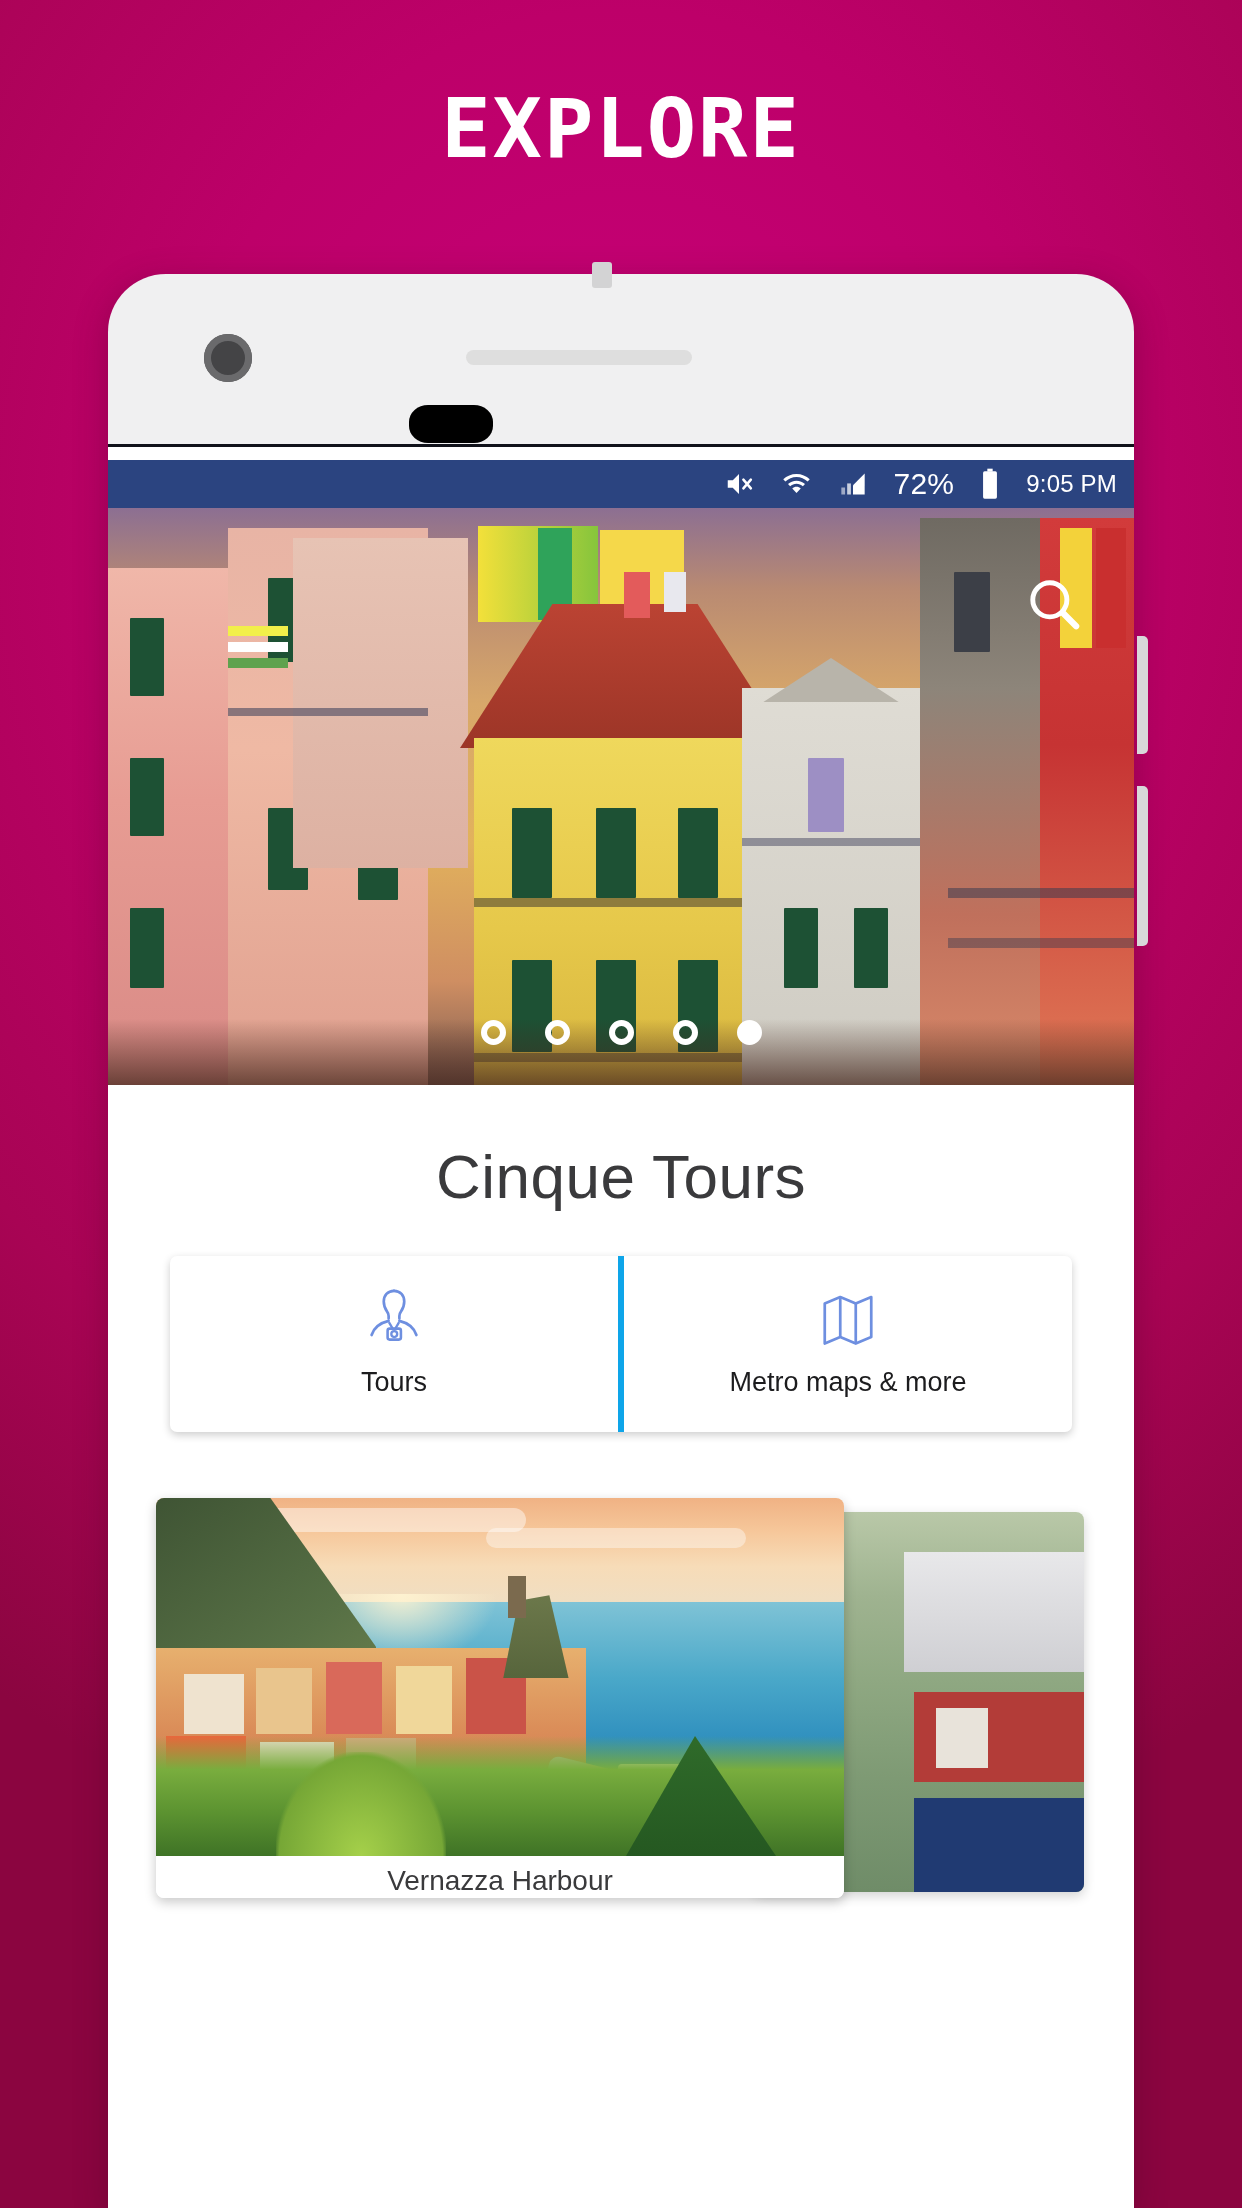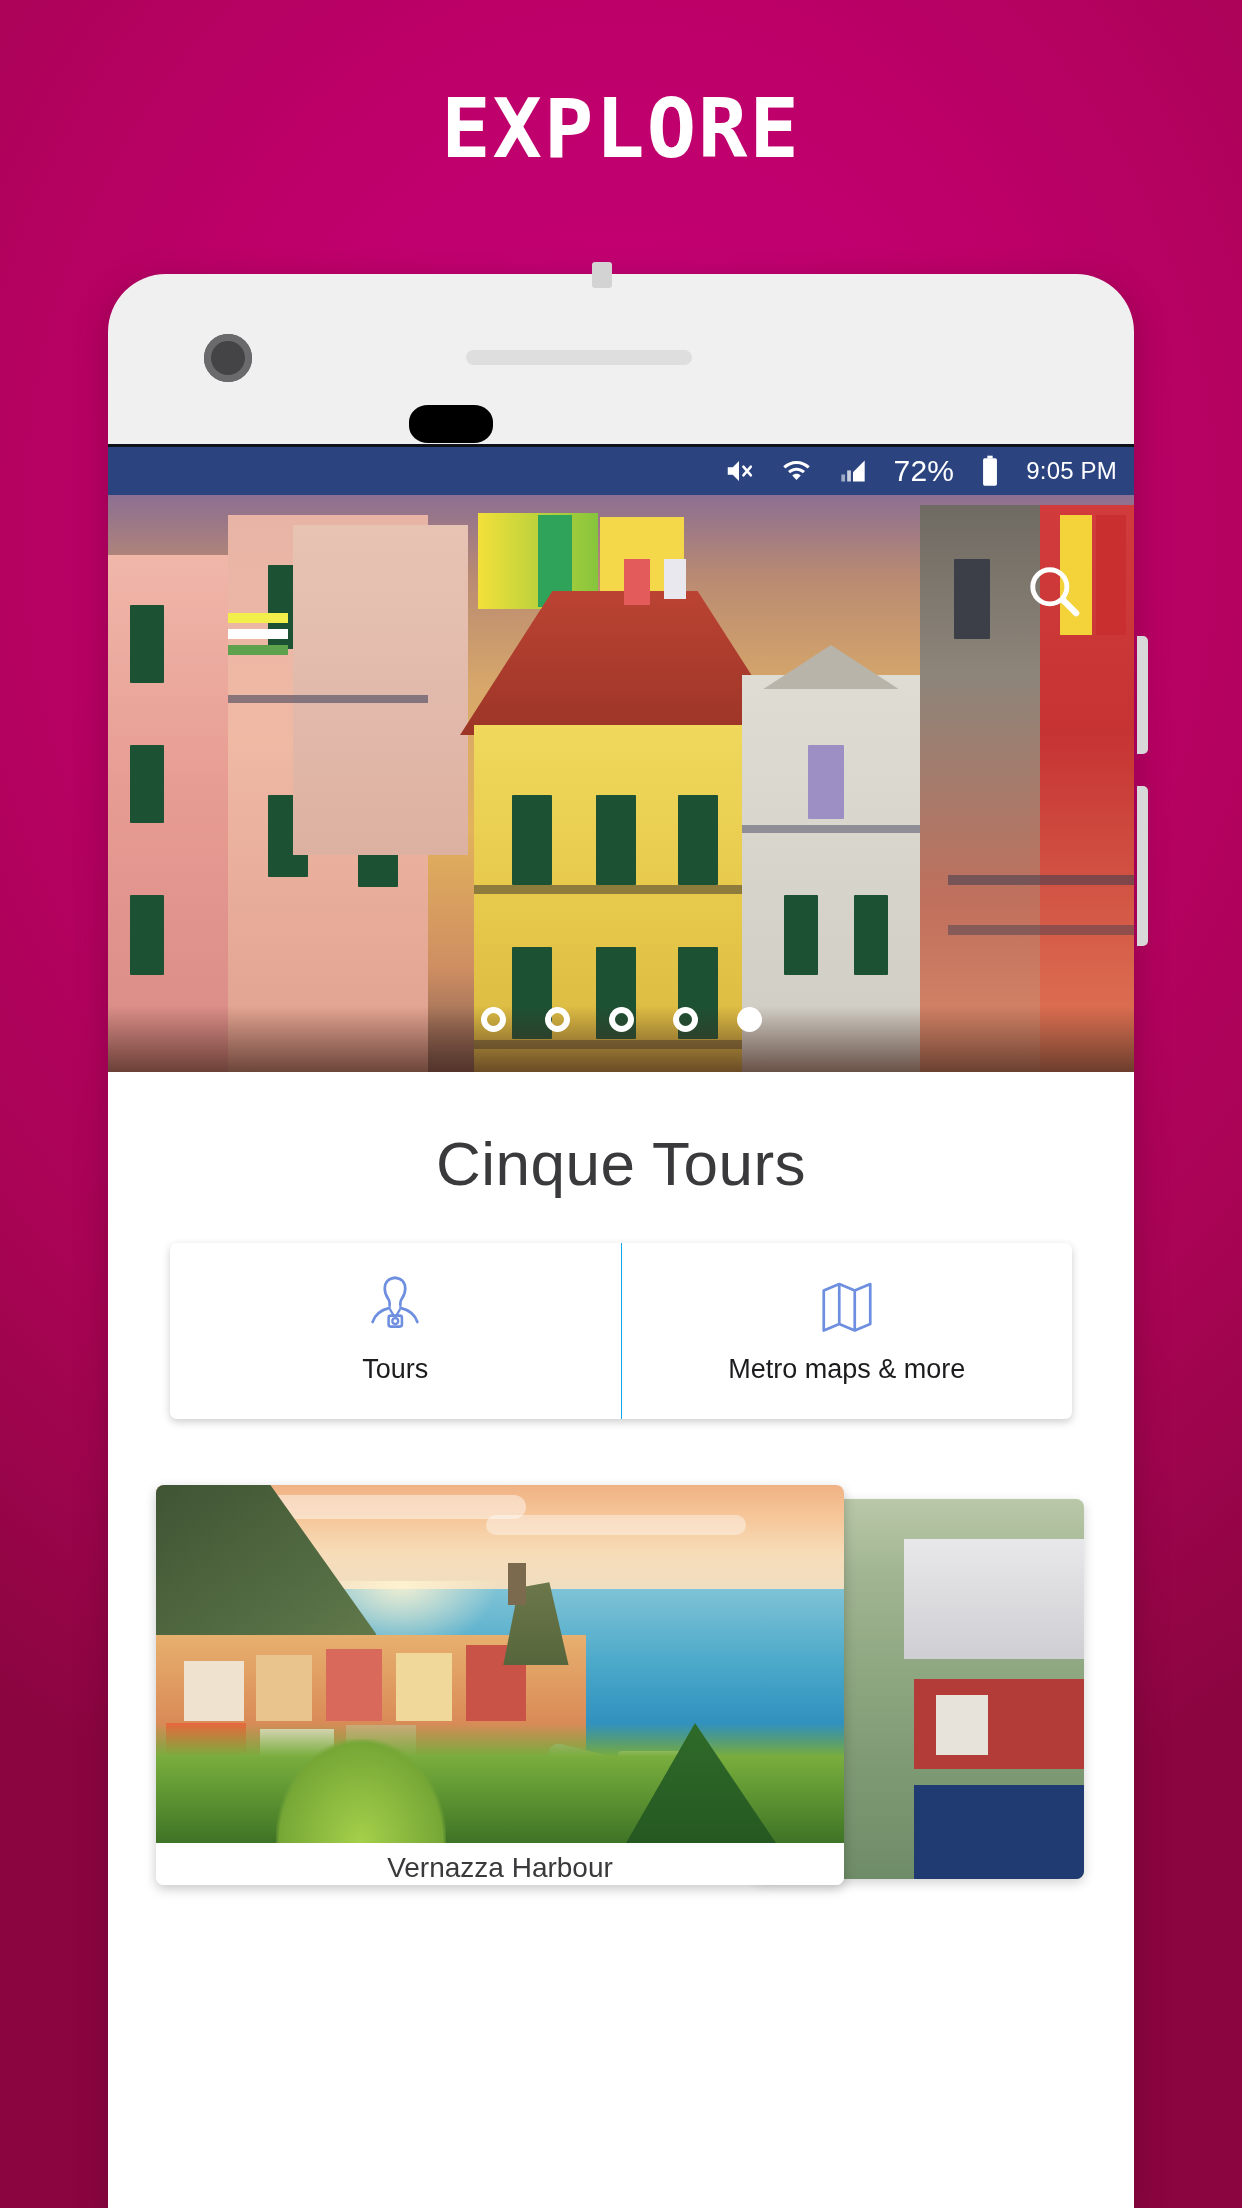--- a/index.html
+++ b/index.html
@@ -86,21 +86,21 @@
     overflow:hidden;
     border-top:3px solid #10121a;
   }
 
   
   #statusbar{
     position:relative;
     height:48px; background:#2b4480;
     display:flex; align-items:center; justify-content:flex-end;
     gap:26px; padding:0 17px;
-    color:#ffffff; font-size:30px; letter-spacing:.2px;
+    color:#ffffff; font-size:30px; letter-spacing:.2px;margin-top:13px;
   }
   #statusbar .si{ display:flex; align-items:center; }
   .clock{ font-size:24px; }
   .pct{ font-size:30px; }
 
   
   #hero{
     position:relative;
     height:577px;
     overflow:hidden;
@@ -143,21 +143,21 @@
     border-radius:7px;
     box-shadow:0 3px 9px rgba(0,0,0,.20);
     display:flex;
     overflow:hidden;
   }
   .action{
     flex:1 1 0;
     padding:30px 8px 24px;
     display:flex; flex-direction:column; align-items:center; justify-content:flex-start;
     gap:14px;
-    border-right:1px solid #0ea5e9;
+    border-right:6px solid #0ea5e9;
     min-height:176px;
   }
   .action:last-child{ border-right:none; }
   .action .glyph{ height:66px; display:flex; align-items:center; }
   .action .lbl{
     font-size:27px; color:#1c1c1e; text-align:center; line-height:1.22;
     font-weight:400;
   }
 
   

